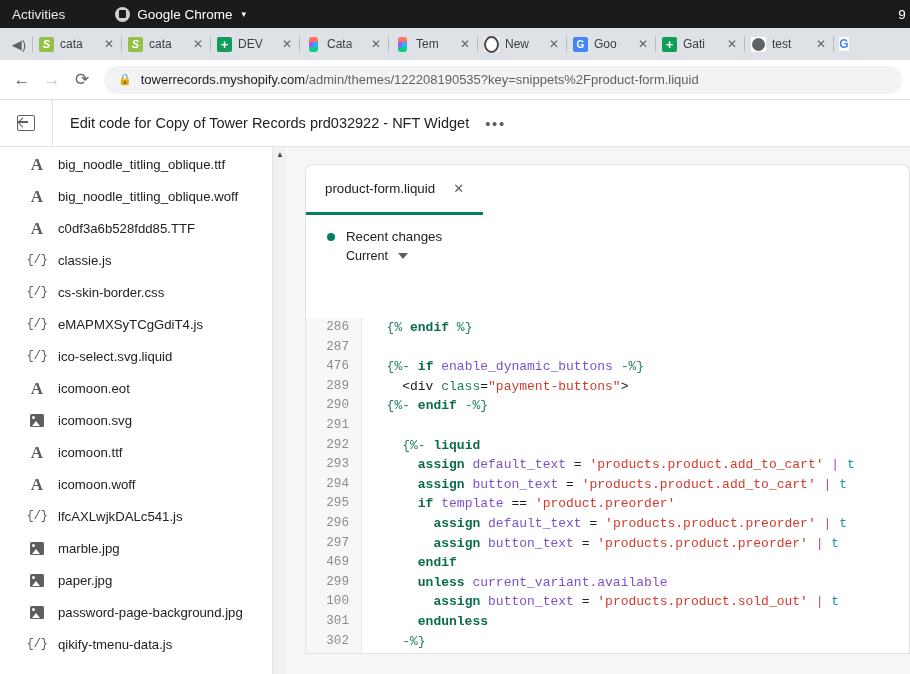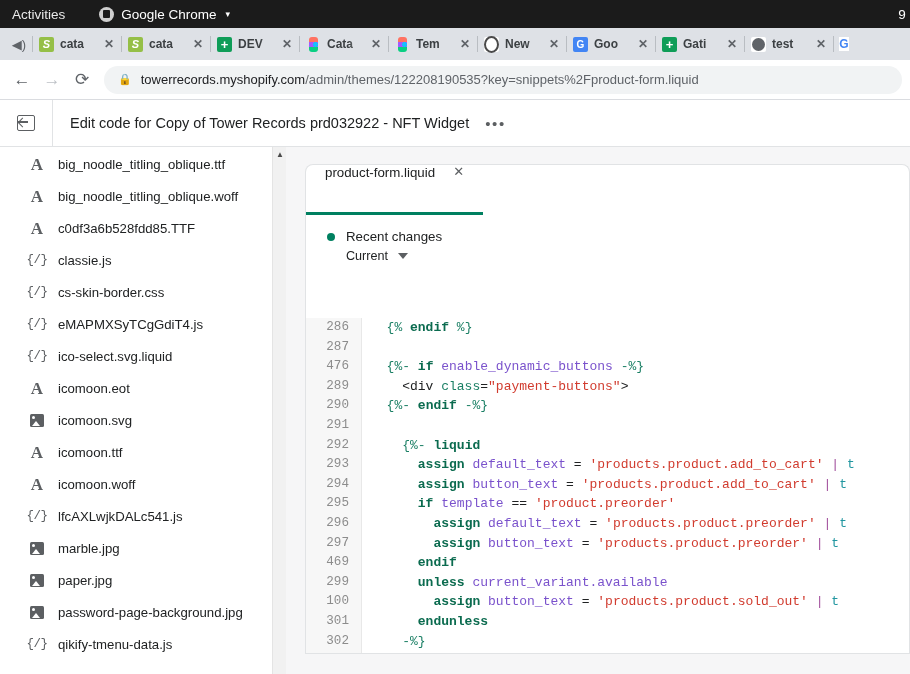--- a/index.html
+++ b/index.html
@@ -7,21 +7,21 @@
     width: 910px; height: 674px;
     overflow: hidden;
     font-family: "Liberation Sans", sans-serif;
     background: #ffffff;
   }
 
   
   .gnome-bar {
     height: 28px; background: #1b1b1b; color: #ffffff;
     display: flex; align-items: center; padding: 0 12px;
-    font-size: 13.5px; position: relative;
+    font-size: 13.5px; position: relative; gap: 16px;
   }
   .gnome-activities { font-weight: 400; margin-right: 34px; color:#e9e9e9; }
   .gnome-app { display: flex; align-items: center; gap: 7px; }
   .gnome-app-icon {
     width: 15px; height: 15px; border-radius: 50%;
     background: #cfcfcf; position: relative; display:inline-block;
   }
   .gnome-app-icon::after{
     content:""; position:absolute; left:4px; top:3.5px;
     width:7px; height:8px; border-radius:1px;
@@ -42,21 +42,21 @@
     position: relative;
   }
   .audio-ico {
     width: 26px; height:26px; display:flex; align-items:center;
     justify-content:center; color:#5f6368; font-size:13px; flex:0 0 auto;
   }
   .tab-sep { width:1px; height:16px; background:#b9bdc2; flex:0 0 auto; }
   .tab {
     display:flex; align-items:center; gap:6px;
     height: 32px; width: 88px; flex: 0 0 auto;
-    padding: 0 6px; overflow:hidden; position:relative;font-weight:bold;
+    padding: 0 6px; overflow:hidden; position:relative;
   }
   .tab .favicon {
     width:15px; height:15px; flex:0 0 auto; border-radius:2px;
     display:flex; align-items:center; justify-content:center;
     font-size:10px; font-weight:bold; color:#fff;
   }
   .tab .t-label {
     font-size:12px; color:#3c4043; white-space:nowrap;
     overflow:hidden; flex:1 1 auto;
     -webkit-mask-image: linear-gradient(to right, #000 60%, transparent 100%);
@@ -199,21 +199,21 @@
     flex:1 1 auto; padding:17px 0 0 19px; overflow:hidden;
     position:relative;
   }
   .ed-card {
     background:#ffffff; border:1px solid #e1e3e5;
     border-radius:8px 8px 0 0; border-bottom:none;
     height: 51px; display:flex; align-items:flex-end;
     overflow:hidden;
   }
   .ed-tab {
-    display:flex; align-items:flex-start; gap:18px;
+    display:flex; align-items:center; gap:18px;
     padding: 0 19px 0 19px; height:50px;
     border-bottom:3px solid #008060;
   }
   .ed-tab-label { font-size:13.3px; color:#202223; }
   .ed-tab-x { font-size:13px; color:#5c5f62; line-height:1; }
 
   .ed-panel {
     background:#ffffff; border:1px solid #e1e3e5; border-top:none;
     height: 439px; overflow:hidden; position:relative;
   }

